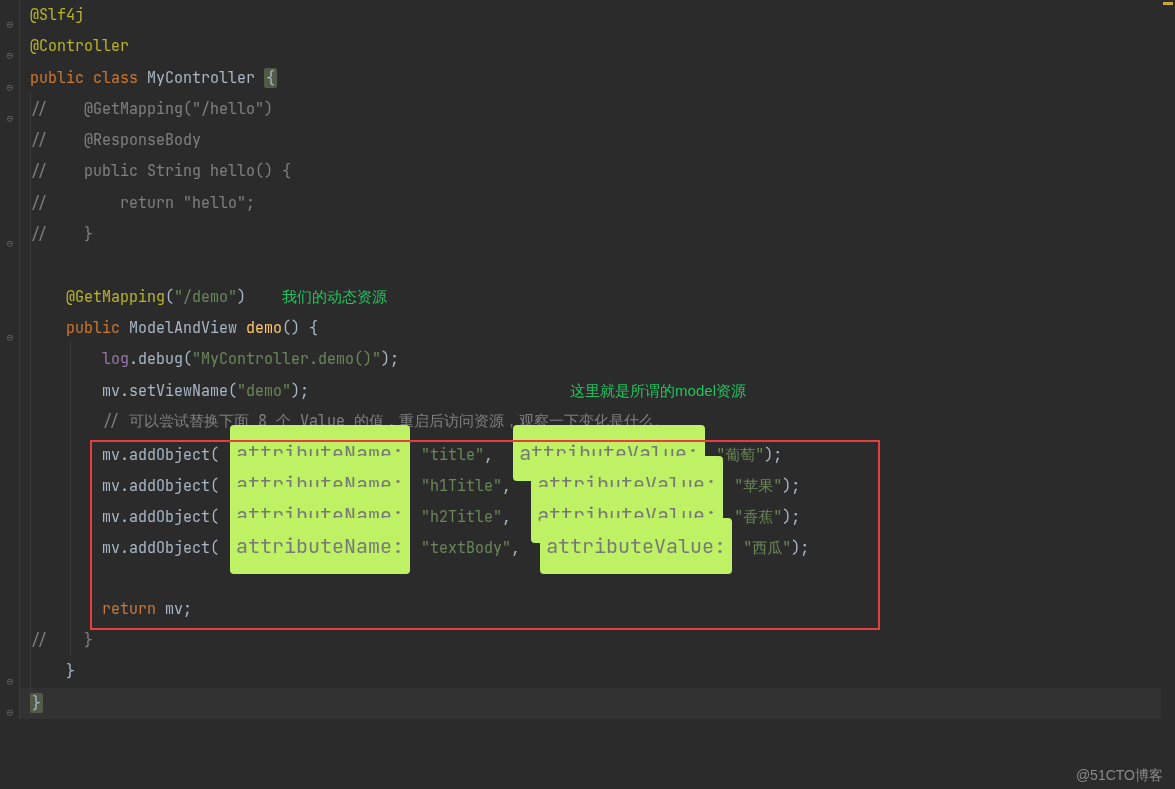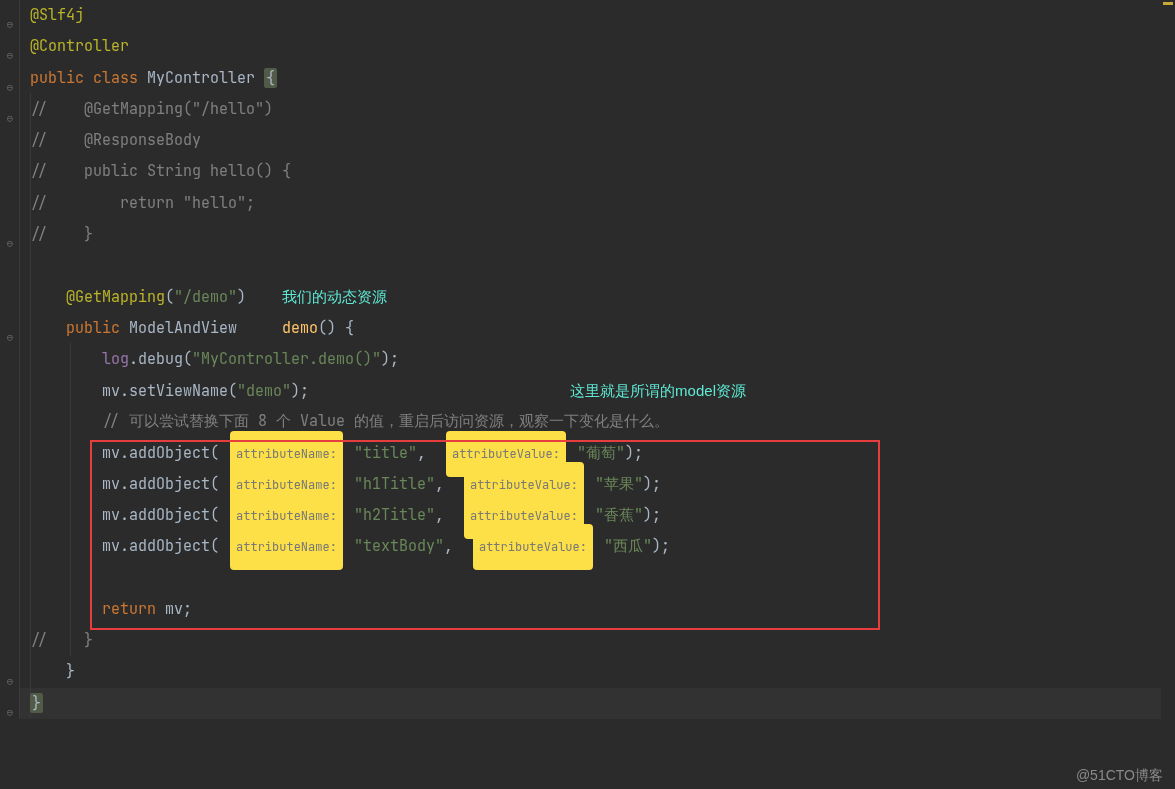--- a/index.html
+++ b/index.html
@@ -33,31 +33,31 @@
     color:#606366;
     text-align:center;
     cursor:pointer;
   }
   .line { white-space:pre; height:31.25px; padding-left:10px; position:relative; }
   .kw { color:#CC7832; }
   .anno { color:#BBB529; }
   .str { color:#6A8759; }
   .cmt { color:#808080; }
   .type { color:#A9B7C6; }
-  .method { color:#FFC66D;margin-left:36px; }
+  .method { color:#FFC66D; }
   .field { color:#9876AA; }
   .hint {
-    background:#fde047;
+    background:#bef264;
     color:#787878;
     border-radius:4px;
     padding:15px 6px;
-    font-size:12px;
+    font-size:20px;
     margin:0 2px;
   }
-  .red-anno { color:#5eead4; font-family:"Microsoft YaHei",sans-serif; }
+  .red-anno { color:#22c55e; font-family:"Microsoft YaHei",sans-serif; }
   .red-box {
     position:absolute;
     border:2px solid #E63E3E;
     pointer-events:none;
   }
   .hl-brace { background:#515B47; border-radius:2px; padding:0 2px; }
   .cur-line-hl { background:rgba(58,58,58,0.5); }
   .watermark {
     position:absolute;
     right:12px;

